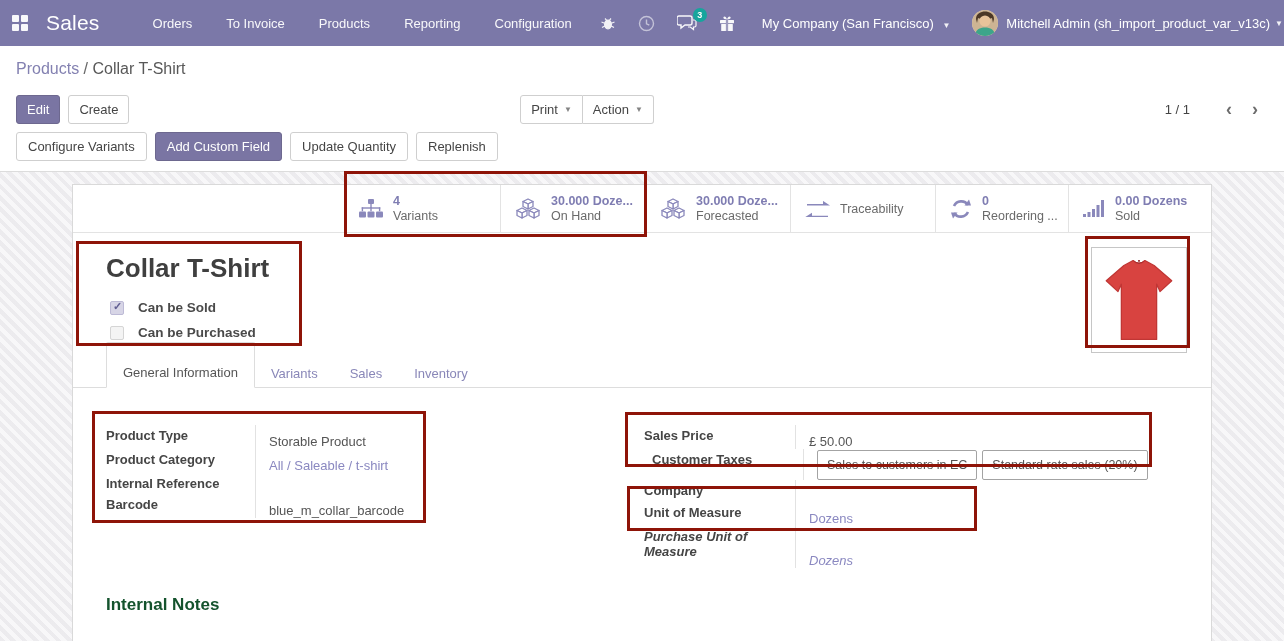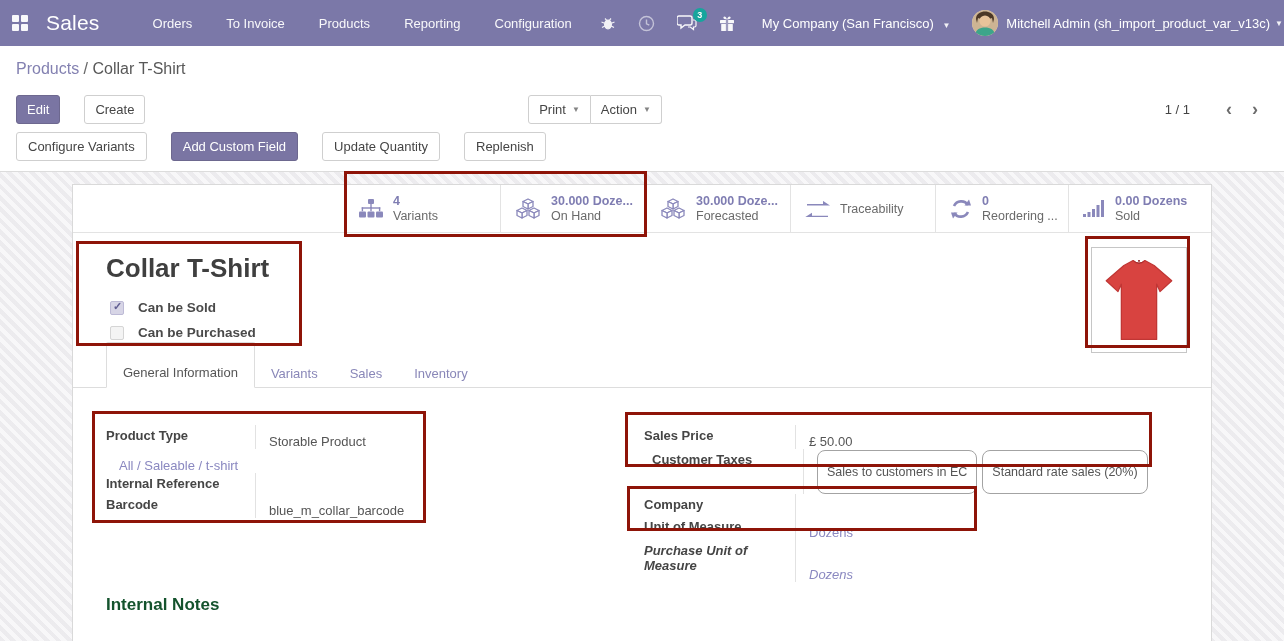--- a/index.html
+++ b/index.html
@@ -38,21 +38,21 @@
   .bc-link { color:#8381b1; cursor:pointer; }
   .bc-sep { color:#666; }
   .bc-current { color:#585858; }
   .cp-actions { display:flex; align-items:center; padding:2px 16px 6px; height:42px; }
   .btn {
     display:inline-flex; align-items:center; border:1px solid #cfcfcf; background:#fff;
     color:#454545; font-size:13px; border-radius:3px; padding:6px 10px; cursor:pointer;
     font-family:inherit;
   }
   .btn-primary { background:#7a75a3; border-color:#6d688f; color:#fff; }
-  .btn + .btn { margin-left:24px; }
+  .btn + .btn { margin-left:8px; }
   .btn-group { display:inline-flex; }
   .btn-group .btn { border-radius:0; margin-left:0; }
   .btn-group .btn:first-child { border-radius:3px 0 0 3px;text-align:center; }
   .btn-group .btn:last-child { border-radius:0 3px 3px 0; border-left:none; }
   .cp-center { margin:0 auto; padding-right:120px; }
   .btn .caret { color:#777; font-size:8px; margin-left:6px; }
   .pager { display:flex; align-items:center; color:#444; font-size:13px; }
   .pager-count { margin-right:26px; }
   .pager-chev { font-size:18px; font-weight:bold; color:#6d6d6d; cursor:pointer; padding:0 10px; }
 
@@ -123,21 +123,21 @@
   .flabel {
     font-weight:bold; color:#454545; font-size:13px; padding-top:3px;
     width:150px; flex:0 0 150px; border-right:1px solid #e2e2e2; align-self:stretch;
   }
   .fgroup-right .flabel { width:152px; flex-basis:152px; }
   .fvalue { padding:3px 0 0 13px; color:#555; font-size:13px; }
   .fvalue.link { color:#8a88c0; cursor:pointer; }
   .frow.tall { min-height:26px;margin-left:8px; }
   .frow.wrap2 { min-height:42px;font-style:italic; }
   .tag-pill {
-    display:inline-block; border:1px solid #a3a3a3; border-radius:8px; padding:14px 9px;
+    display:inline-block; border:1px solid #a3a3a3; border-radius:2px; padding:7px 9px;
     font-size:12.5px; color:#555; margin-right:5px; background:#fff; white-space:nowrap;
   }
 
   .section-title { position:absolute; left:33px; top:410px; font-size:17px; font-weight:bold; color:#14532d; }
 
   
   .anno { position:absolute; border:3px solid #8e1408; pointer-events:none; z-index:50; }
   .anno-stats  { left:344px;  top:171px; width:303px; height:66px;  }
   .anno-title  { left:76px;   top:241px; width:226px; height:105px; }
   .anno-image  { left:1085px; top:236px; width:105px; height:112px; }
@@ -400,20 +400,21 @@
       <span class="tab">Inventory</span>
     </div>
 
     <div class="fields">
       <div class="fgroup-left">
         <div class="frow">
           <span class="flabel">Product Type</span>
           <span class="fvalue">Storable Product</span>
         </div>
         <div class="frow">
+          <span class="flabel">Product Category</span>
           <span class="fvalue link">All / Saleable / t-shirt</span>
         </div>
         <div class="frow" style="min-height:21px">
           <span class="flabel">Internal Reference</span>
           <span class="fvalue"></span>
         </div>
         <div class="frow">
           <span class="flabel">Barcode</span>
           <span class="fvalue">blue_m_collar_barcode</span>
         </div>

